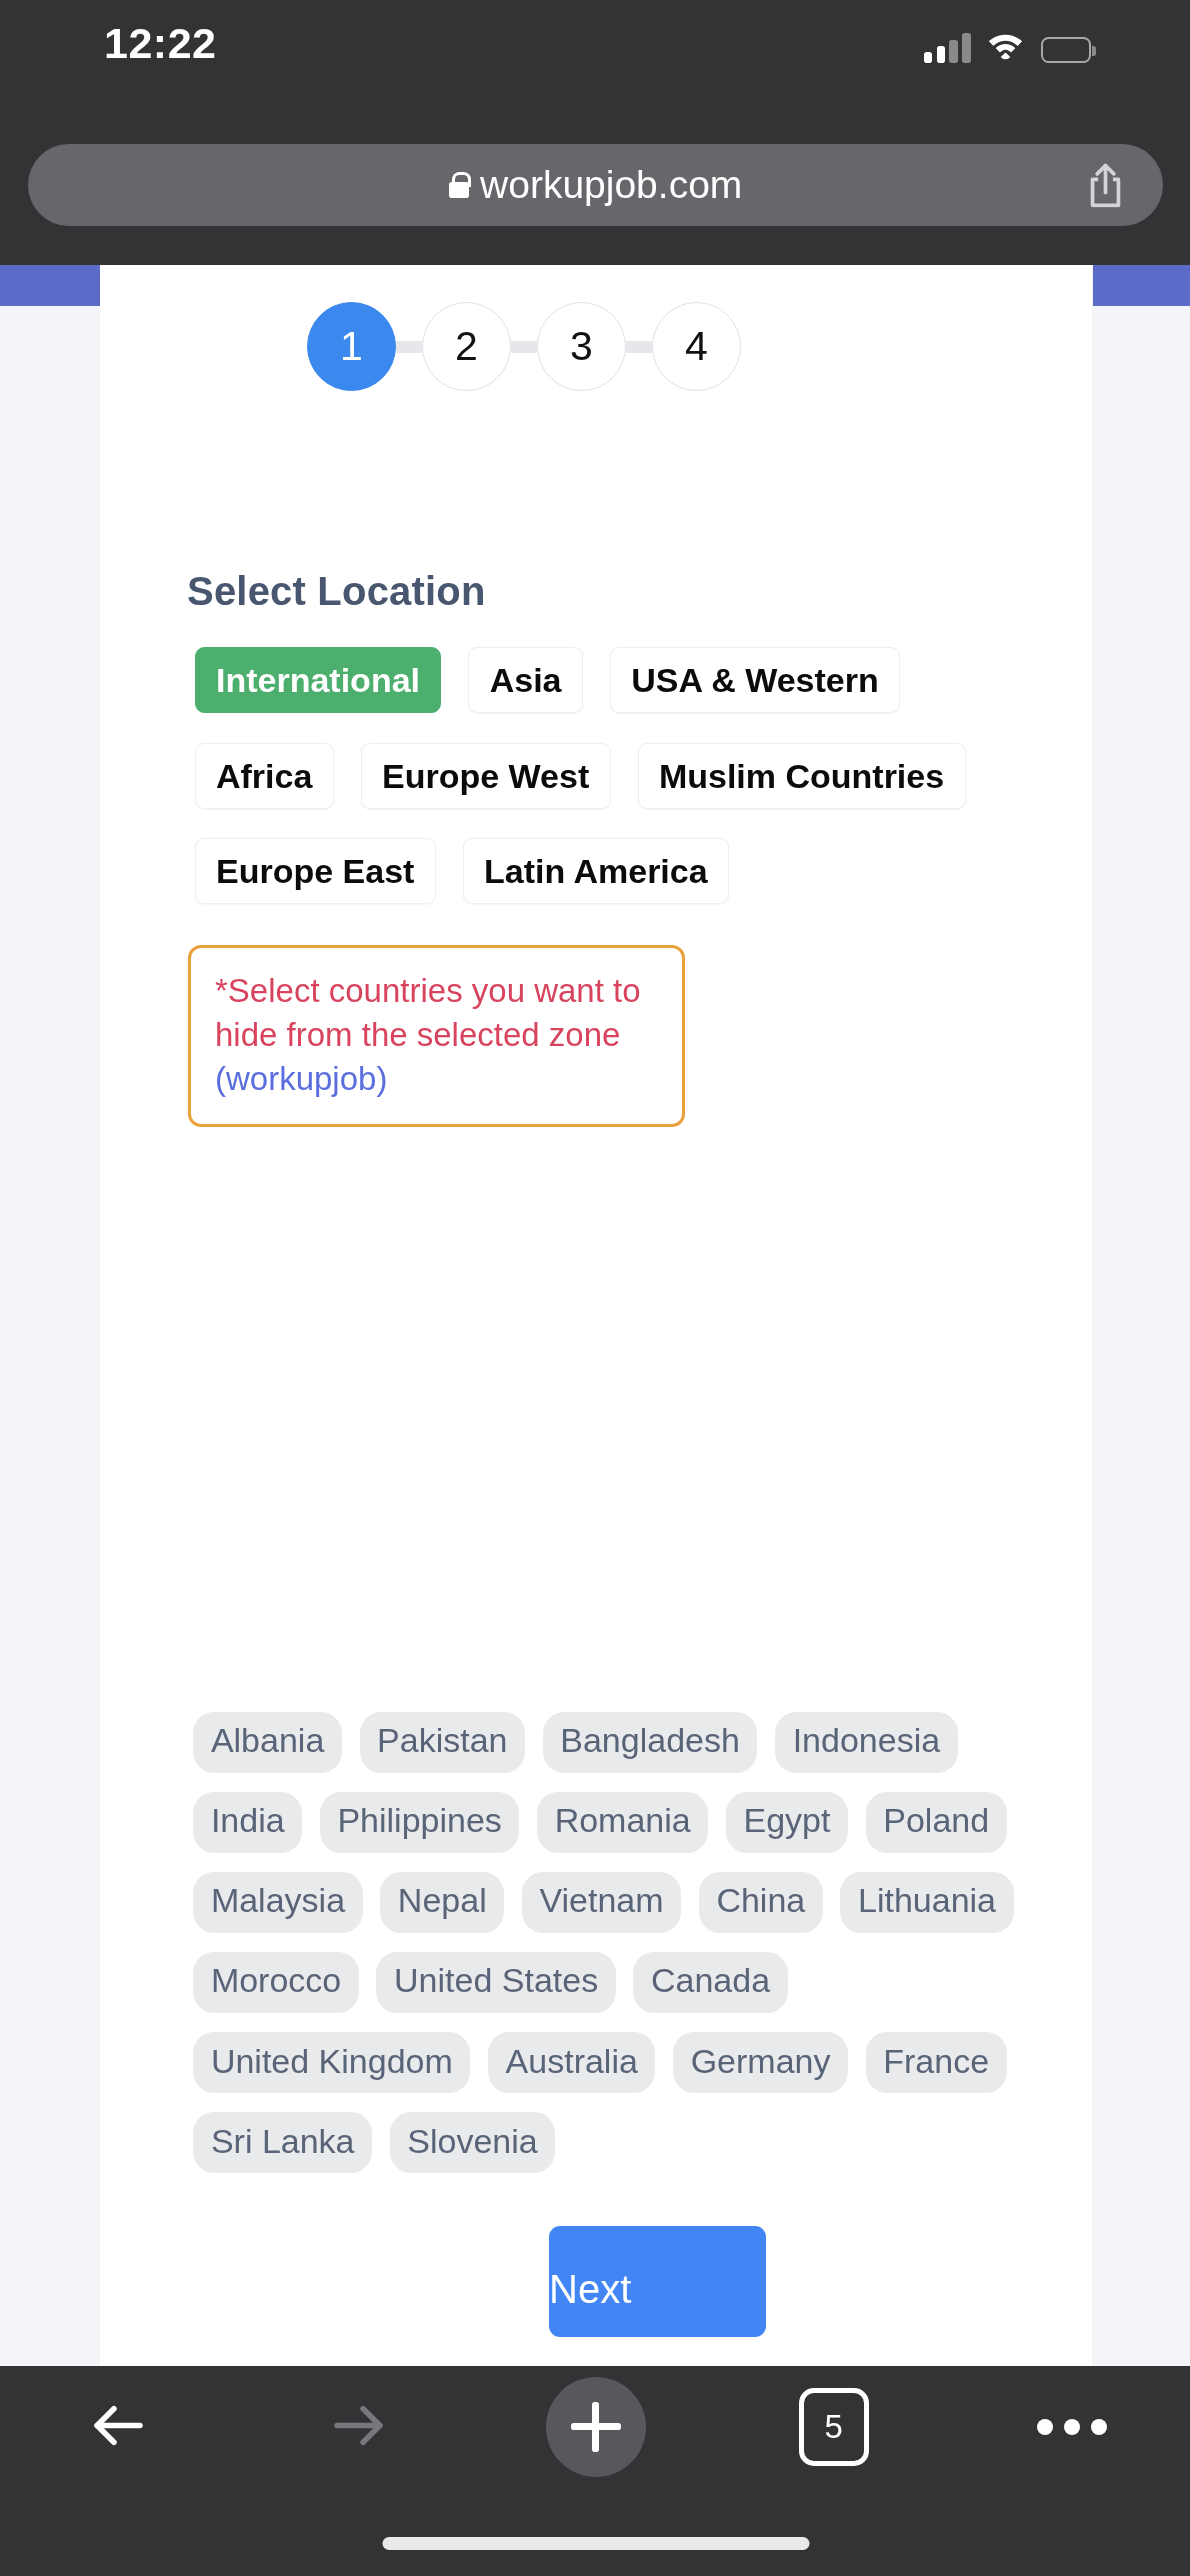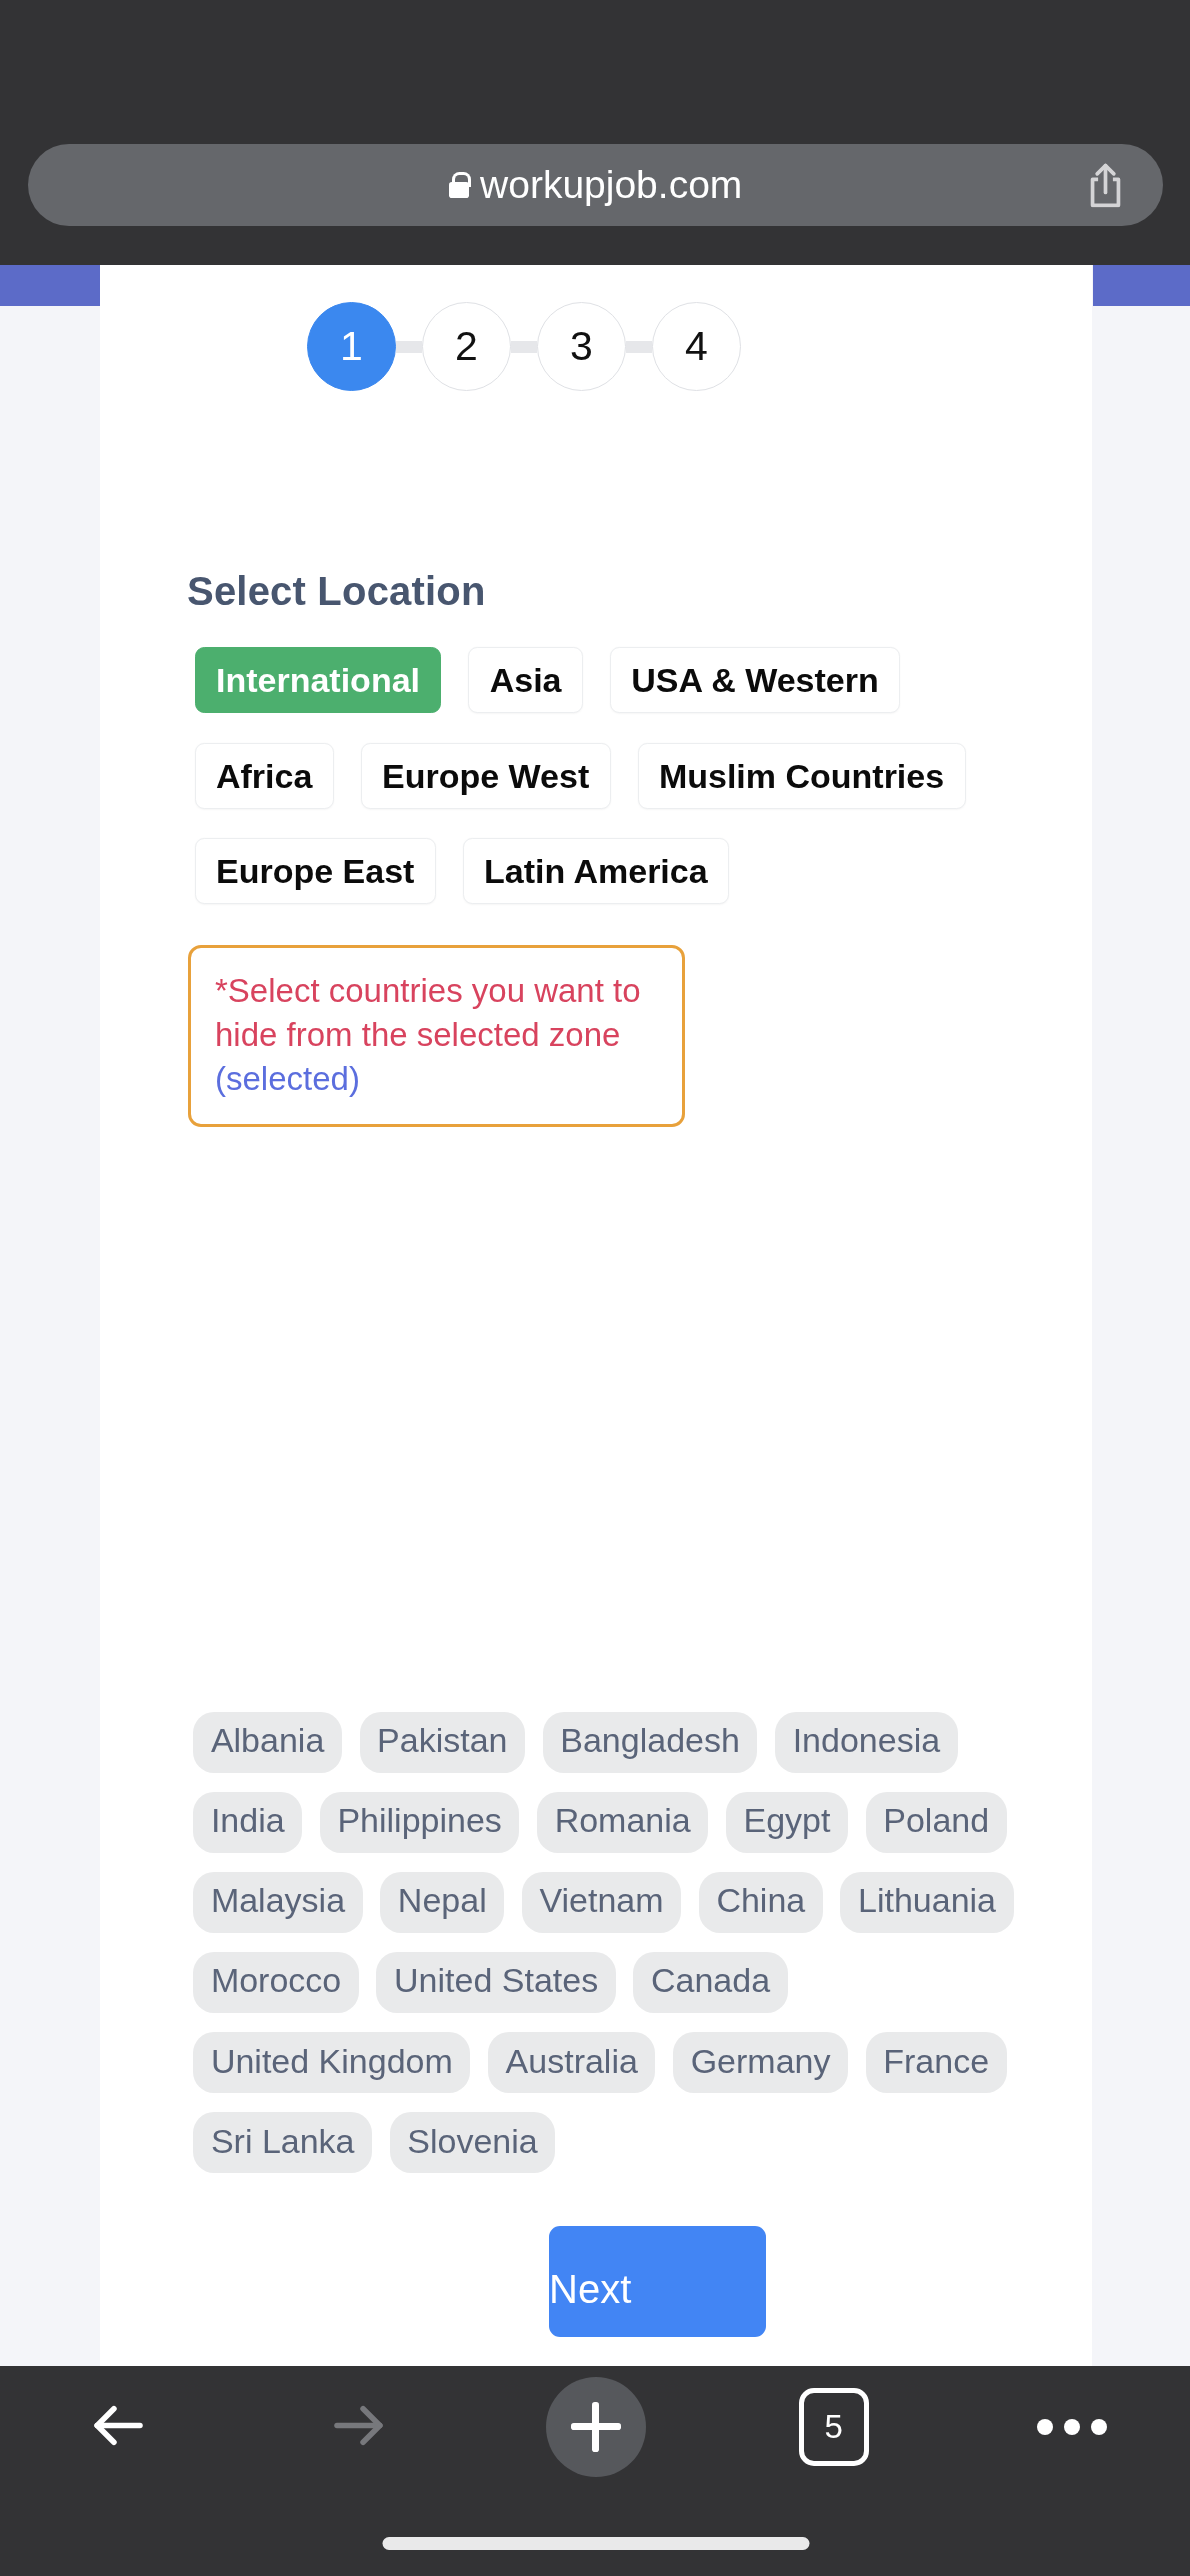--- a/index.html
+++ b/index.html
@@ -357,20 +357,41 @@
     height: 13px;
     border-radius: 6.5px;
     background: #e9e9ea;
   }
 </style>
 </head>
 <body>
 
 <div id="screen">
 
+  <div class="statusbar">
+    <div class="clock">12:22</div>
+    <div class="status-icons">
+      <span class="signal">
+        <i></i>
+          <i></i>
+          <i></i>
+          <i></i>
+      </span>
+      <span>
+        <svg class="wifi" viewBox="0 0 40 32">
+          <path d="M20 5 C9 5 2 12 2 12 L7 17 C7 17 12.5 11.5 20 11.5 C27.5 11.5 33 17 33 17 L38 12 C38 12 31 5 20 5 Z" fill="#ffffff"></path>
+          <path d="M20 15 C13.5 15 9.5 19.5 9.5 19.5 L14 24 C14 24 16.5 21 20 21 C23.5 21 26 24 26 24 L30.5 19.5 C30.5 19.5 26.5 15 20 15 Z" fill="#ffffff"></path>
+          <path d="M20 24 L14.8 29 C14.8 29 17 31.5 20 31.5 C23 31.5 25.2 29 25.2 29 Z" fill="#ffffff"></path>
+        </svg>
+      </span>
+      <span class="battery">
+        <span class="battery-fill"></span>
+      </span>
+    </div>
+  </div>
 
   <div class="urlbar">
     <span class="url-text">
       <span class="lock-icon"></span>
       <span>workupjob.com</span>
     </span>
     <span>
       <svg class="share-icon" viewBox="0 0 40 48">
         <path d="M12 18 H6 V46 H34 V18 H28" fill="none" stroke="#d4d4d6" stroke-width="4" stroke-linejoin="round"></path>
         <path d="M20 3 L20 32" fill="none" stroke="#d4d4d6" stroke-width="4" stroke-linecap="round"></path>
@@ -402,21 +423,21 @@
         <button class="zone-btn">Asia</button>
         <button class="zone-btn">USA &amp; Western</button>
         <button class="zone-btn">Africa</button>
         <button class="zone-btn">Europe West</button>
         <button class="zone-btn">Muslim Countries</button>
         <button class="zone-btn">Europe East</button>
         <button class="zone-btn">Latin America</button>
       </div>
 
       <div class="warning-box">
-        <div class="warning-text"><span>*Select countries you want to hide from the selected zone </span><span class="optional">(selected)</span></div>
+        <div class="warning-text"><span>*Select countries you want to hide from the selected zone </span><span class="optional">(workupjob)</span></div>
       </div>
 
       <div class="countries">
         <span class="chip">Albania</span>
         <span class="chip">Pakistan</span>
         <span class="chip">Bangladesh</span>
         <span class="chip">Indonesia</span>
         <span class="chip">India</span>
         <span class="chip">Philippines</span>
         <span class="chip">Romania</span>

